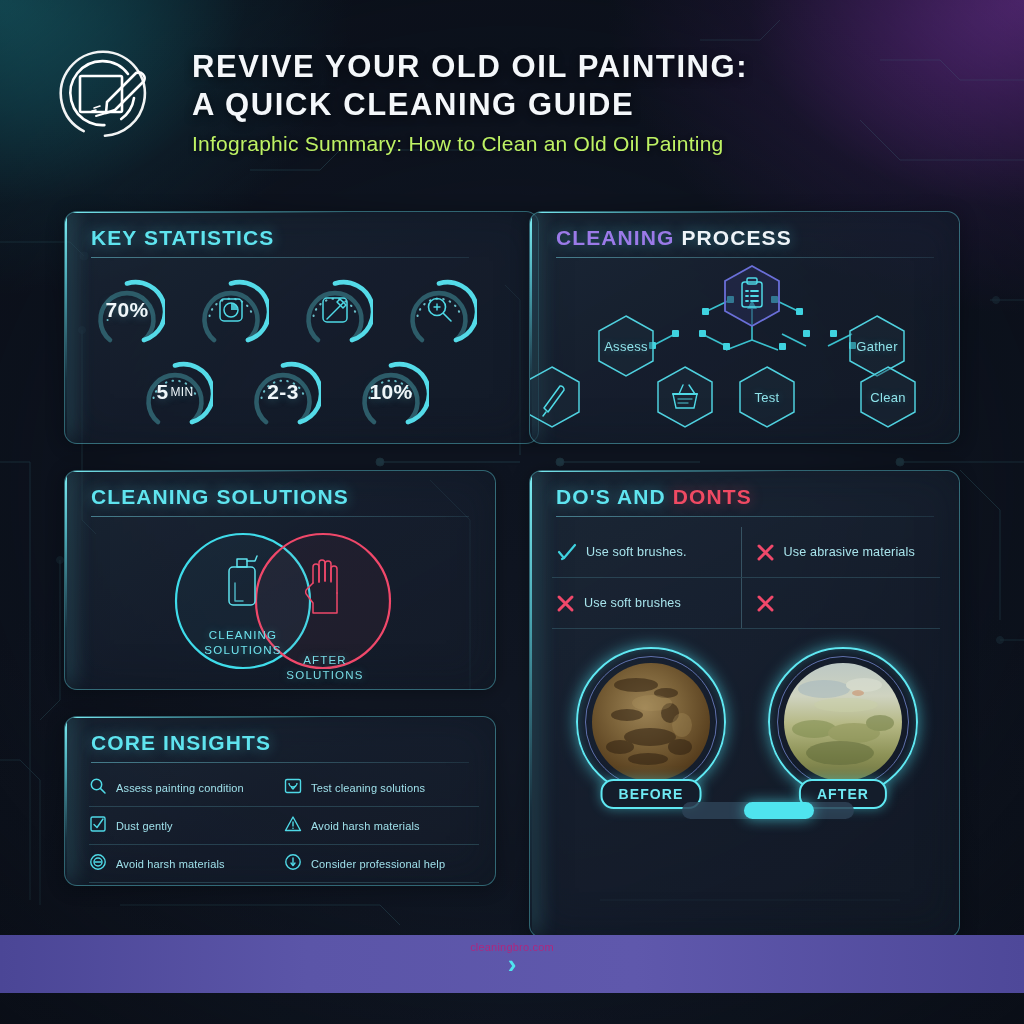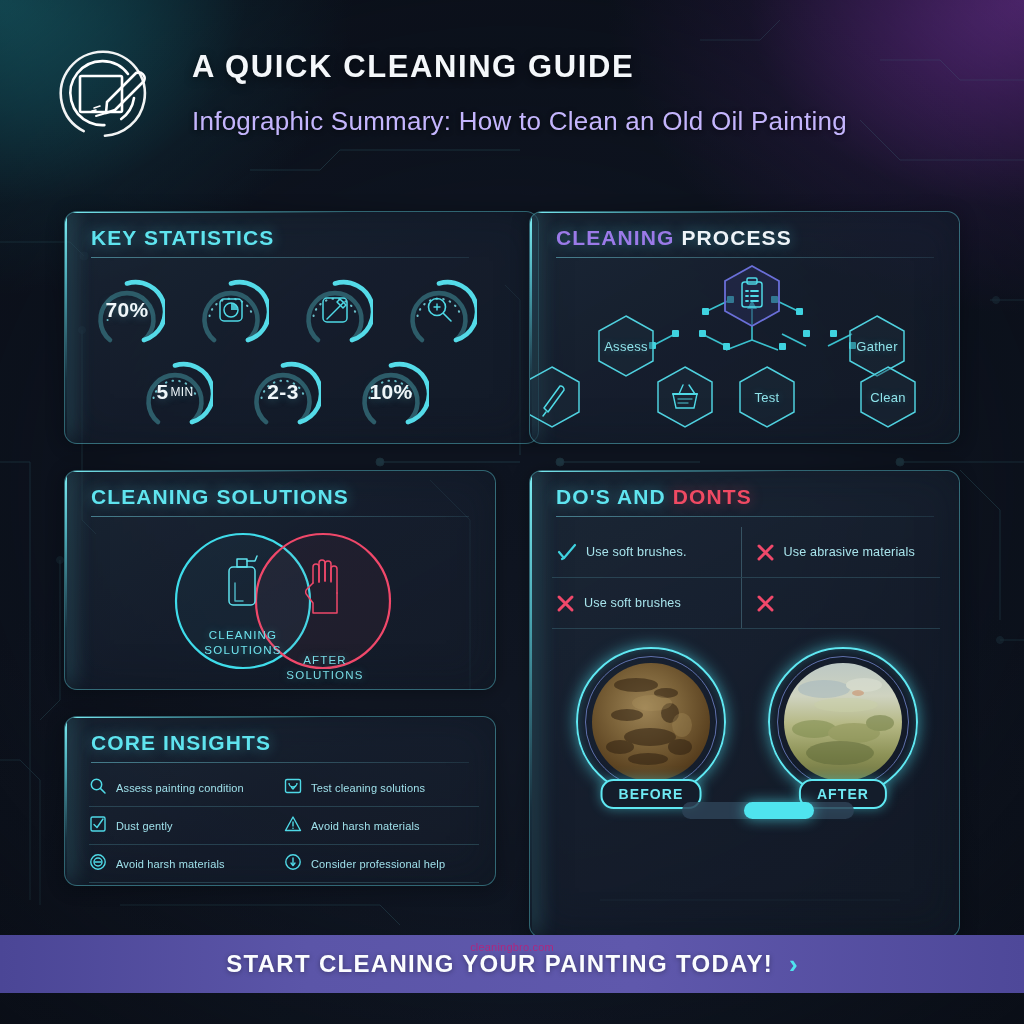--- a/index.html
+++ b/index.html
@@ -31,21 +31,21 @@
   .logo { position: absolute; left: 52px; top: 40px; width: 106px; height: 106px; }
   .head-text { position: absolute; left: 192px; top: 48px; width: 700px; }
   .h-title {
     font-family: "Liberation Sans", sans-serif;
     font-weight: 700; font-size: 31px; line-height: 38px;
     letter-spacing: 1.6px; color: #f4f7fa;
     text-transform: uppercase;
     text-shadow: 0 2px 8px rgba(0,0,0,0.55);
   }
   .h-sub {
-    margin-top: 20px; font-size: 26px; color: #c4b5fd;
+    margin-top: 8px; font-size: 21px; color: #bef264;
     letter-spacing: 0.25px; text-shadow: 0 1px 5px rgba(0,0,0,0.5);
   }
 
   
   .panel {
     position: absolute; z-index: 4;
     border-radius: 13px;
     border: 1.4px solid rgba(92,214,225,0.40);
     background: linear-gradient(150deg, rgba(40,58,76,0.50) 0%, rgba(27,37,54,0.56) 48%, rgba(22,30,44,0.60) 100%);
     box-shadow: inset 0 0 40px rgba(10,20,32,0.45), 0 2px 18px rgba(0,0,0,0.30);
@@ -212,20 +212,21 @@
     <g fill="none" stroke="#ffffff" stroke-width="2.6" stroke-linecap="round">
       <path d="M84 28 A42 42 0 1 0 92 62 A42 42 0 0 0 84 28" opacity="0.95" stroke-dasharray="150 22"></path>
       <path d="M76 34 A32 32 0 1 0 82 58" stroke-dasharray="132 18"></path>
       <rect x="28" y="36" width="42" height="36" rx="1.5"></rect>
       <path d="M55 62 L84 33 a6 6 0 0 1 8 8 L63 70 l-9 3 z" stroke-linejoin="round"></path>
       <path d="M54 73 l-10 3" stroke-width="2"></path>
       <path d="M48 66 l-6 2 M44 70 l-4 1" stroke-width="1.6"></path>
     </g>
   </svg>
   <div class="head-text">
+    <div class="h-title">Revive Your Old Oil Painting:</div>
     <div class="h-title">A Quick Cleaning Guide</div>
     <div class="h-sub">Infographic Summary: How to Clean an Old Oil Painting</div>
   </div>
 </div>
 
 <div class="panel" id="panel-stats">
   <div class="p-title">Key Statistics</div>
   <div class="p-rule"></div>
 
   <div class="gauge-row" style="left:24px; top:60px; gap:28px;">
@@ -611,16 +612,15 @@
               <path d="M7 10 l2 2.5 l2 -2.5" stroke-linecap="round" stroke-linejoin="round"></path>
             </svg>
         </span>
         <span class="ci-text">Consider professional help</span>
       </div>
     </div>
   </div>
 </div>
 
 <div id="cta">
-  <span class="cta-text">Start Cleaning Your Painting Today!</span>
   <span class="cta-arrow">›</span>
 </div>
 <div id="watermark">cleaningbro.com</div>
 
 </body></html>

